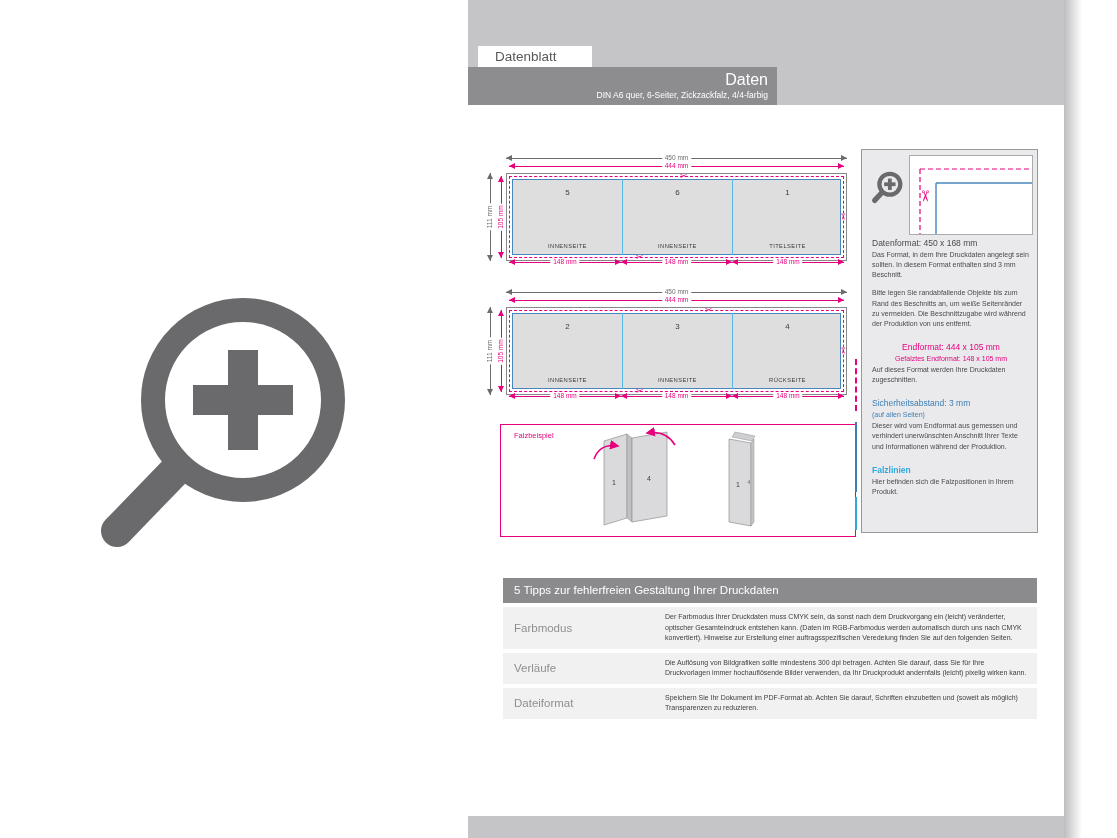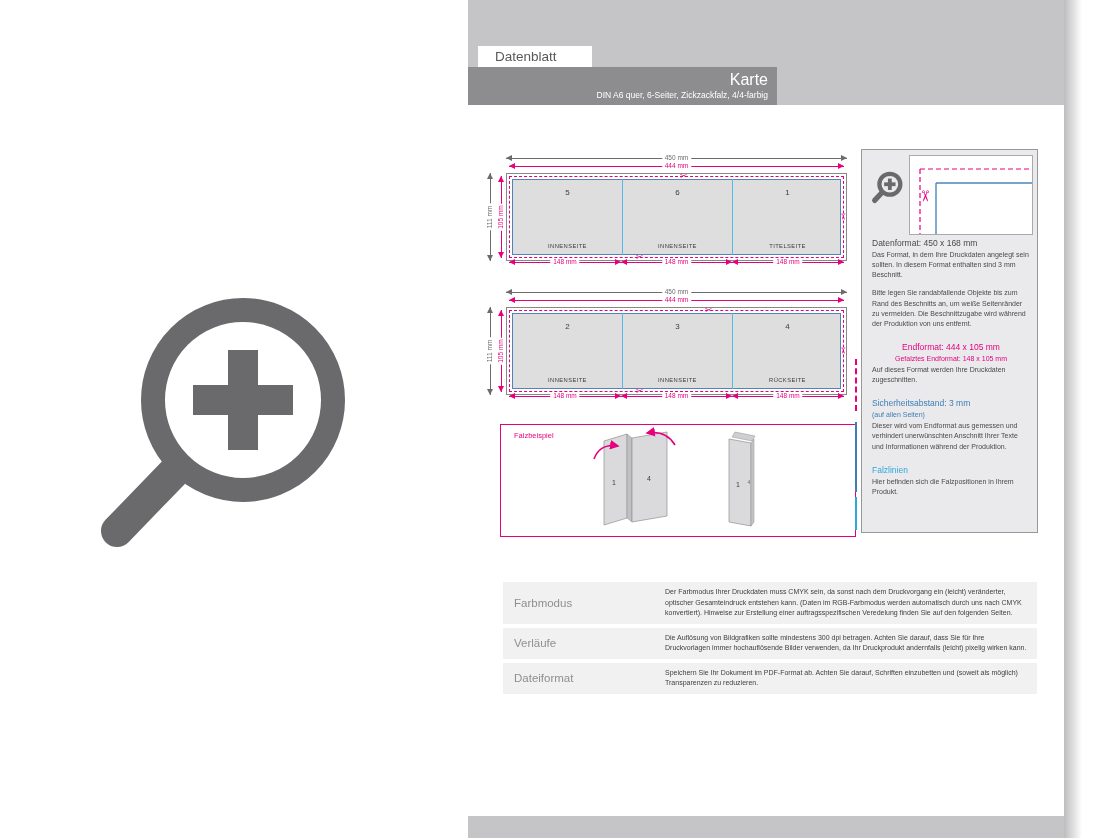--- a/index.html
+++ b/index.html
@@ -61,21 +61,21 @@
   
   .sidebar { position:absolute; left:861px; top:149px; width:177px; height:384px;
              background:#eaeaec; border:1px solid #98989a; box-sizing:border-box; }
   .detailbox { position:absolute; left:47px; top:5px; width:124px; height:80px; background:#fff;
                border:1px solid #aaaaac; box-sizing:border-box; overflow:hidden; }
   .sb-content { position:absolute; left:10px; right:7px; top:88px; }
   .sb-content p { margin:0 0 8px; font-size:7px; line-height:1.45; color:#4a4a4c; }
   .sb-h  { margin:13px 0 2px; font-size:8.5px; line-height:10px; }
   .sb-h.first { margin-top:0; }
   .sb-sub { font-size:7px; line-height:9px; margin-bottom:2px; }
-  .c-mag { color:#e6007e;text-align:center; } .c-blue { color:#3d7fb5; } .c-cyan { color:#2fa8dc; } .c-dark { color:#4a4a4c; }
+  .c-mag { color:#e6007e;text-align:center; } .c-blue { color:#3d7fb5; } .c-cyan { color:#2fa8dc;font-weight:bold; } .c-dark { color:#4a4a4c; }
   .legend { position:absolute; left:-7px; width:0; }
   .legend.cut  { top:209px; height:52px; border-left:2px dashed #e6007e; }
   .legend.safe { top:272px; height:70px; border-left:2px solid #3d7fb5; }
   .legend.fold { top:347px; height:33px; border-left:2px solid #2fa8dc; }
 
   
   .tips { position:absolute; left:503px; top:578px; width:534px; }
   .tips-header { height:25px; background:#8b8b8d; color:#fff; font-size:11.5px;
                  line-height:25px; padding-left:11px; }
   .trow { display:flex; align-items:center; background:#f1f1f2; margin-top:4px; }
@@ -93,21 +93,21 @@
 
   <svg style="position:absolute;left:85px;top:283px" width="280" height="290" viewBox="0 0 280 290">
     <circle cx="158" cy="117" r="90" fill="none" stroke="#6a6a6c" stroke-width="24"></circle>
     <rect x="108" y="102" width="100" height="30" fill="#6a6a6c"></rect>
     <rect x="143" y="67" width="30" height="100" fill="#6a6a6c"></rect>
     <line x1="92" y1="186" x2="32" y2="248" stroke="#6a6a6c" stroke-width="32" stroke-linecap="round"></line>
   </svg>
 
   <div class="tab">Datenblatt</div>
   <div class="titlebar">
-    <div class="t">Karte</div>
+    <div class="t">Daten</div>
     <div class="s">DIN A6 quer, 6-Seiter, Zickzackfalz, 4/4-farbig</div>
   </div>
 
   <div class="diagram" style="top:152px;">
     <div class="dimh dark" style="left:20px;top:6px;width:341px;">
         <span class="dl">450 mm</span>
       </div>
     <div class="dimh mag" style="left:23px;top:14px;width:335px;">
         <span class="dl">444 mm</span>
       </div>
@@ -241,20 +241,21 @@
       <div class="sb-h c-blue">Sicherheitsabstand: 3 mm</div>
       <div class="sb-sub c-blue">(auf allen Seiten)</div>
       <p>Dieser wird vom Endformat aus gemessen und verhindert unerwünschten Anschnitt Ihrer Texte und Informationen während der Produktion.</p>
 
       <div class="sb-h c-cyan">Falzlinien</div>
       <p>Hier befinden sich die Falzpositionen in Ihrem Produkt.</p>
     </div>
   </div>
 
   <div class="tips">
+    <div class="tips-header">5 Tipps zur fehlerfreien Gestaltung Ihrer Druckdaten</div>
 
     <div class="trow">
       <div class="tlabel">Farbmodus</div>
       <div class="ttext">Der Farbmodus Ihrer Druckdaten muss CMYK sein, da sonst nach dem Druckvorgang ein (leicht) veränderter, optischer Gesamteindruck entstehen kann. (Daten im RGB-Farbmodus werden automatisch durch uns nach CMYK konvertiert). Hinweise zur Erstellung einer auftragsspezifischen Veredelung finden Sie auf den folgenden Seiten.</div>
     </div>
     <div class="trow">
       <div class="tlabel">Verläufe</div>
       <div class="ttext">Die Auflösung von Bildgrafiken sollte mindestens 300 dpi betragen. Achten Sie darauf, dass Sie für Ihre Druckvorlagen immer hochauflösende Bilder verwenden, da Ihr Druckprodukt andernfalls (leicht) pixelig wirken kann.</div>
     </div>
     <div class="trow">

